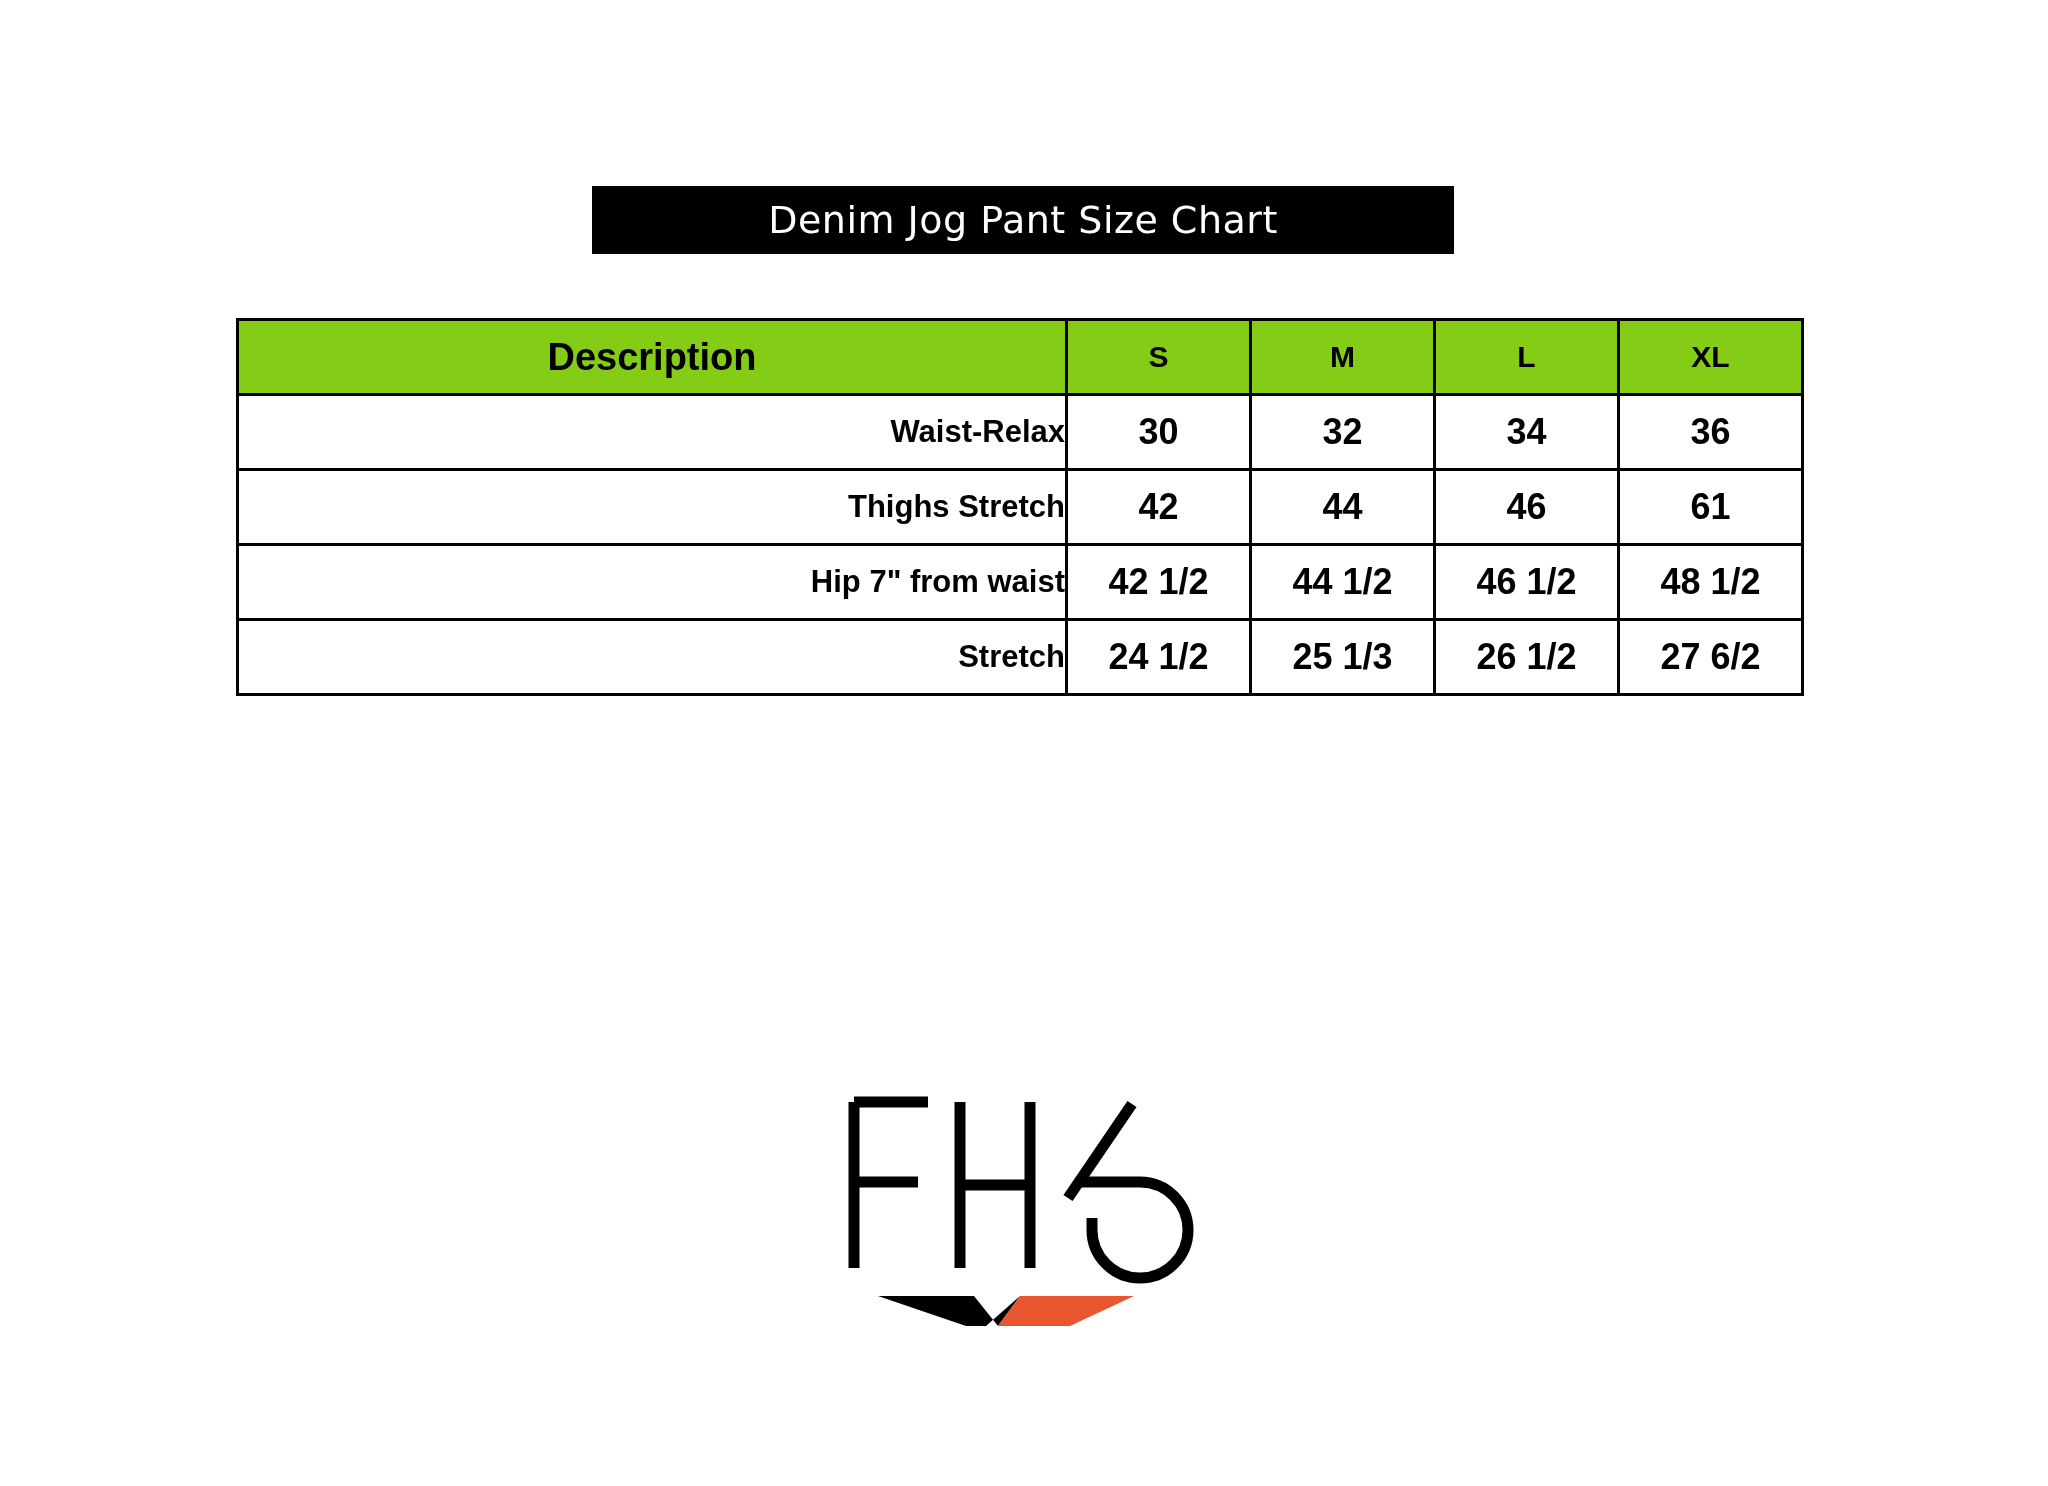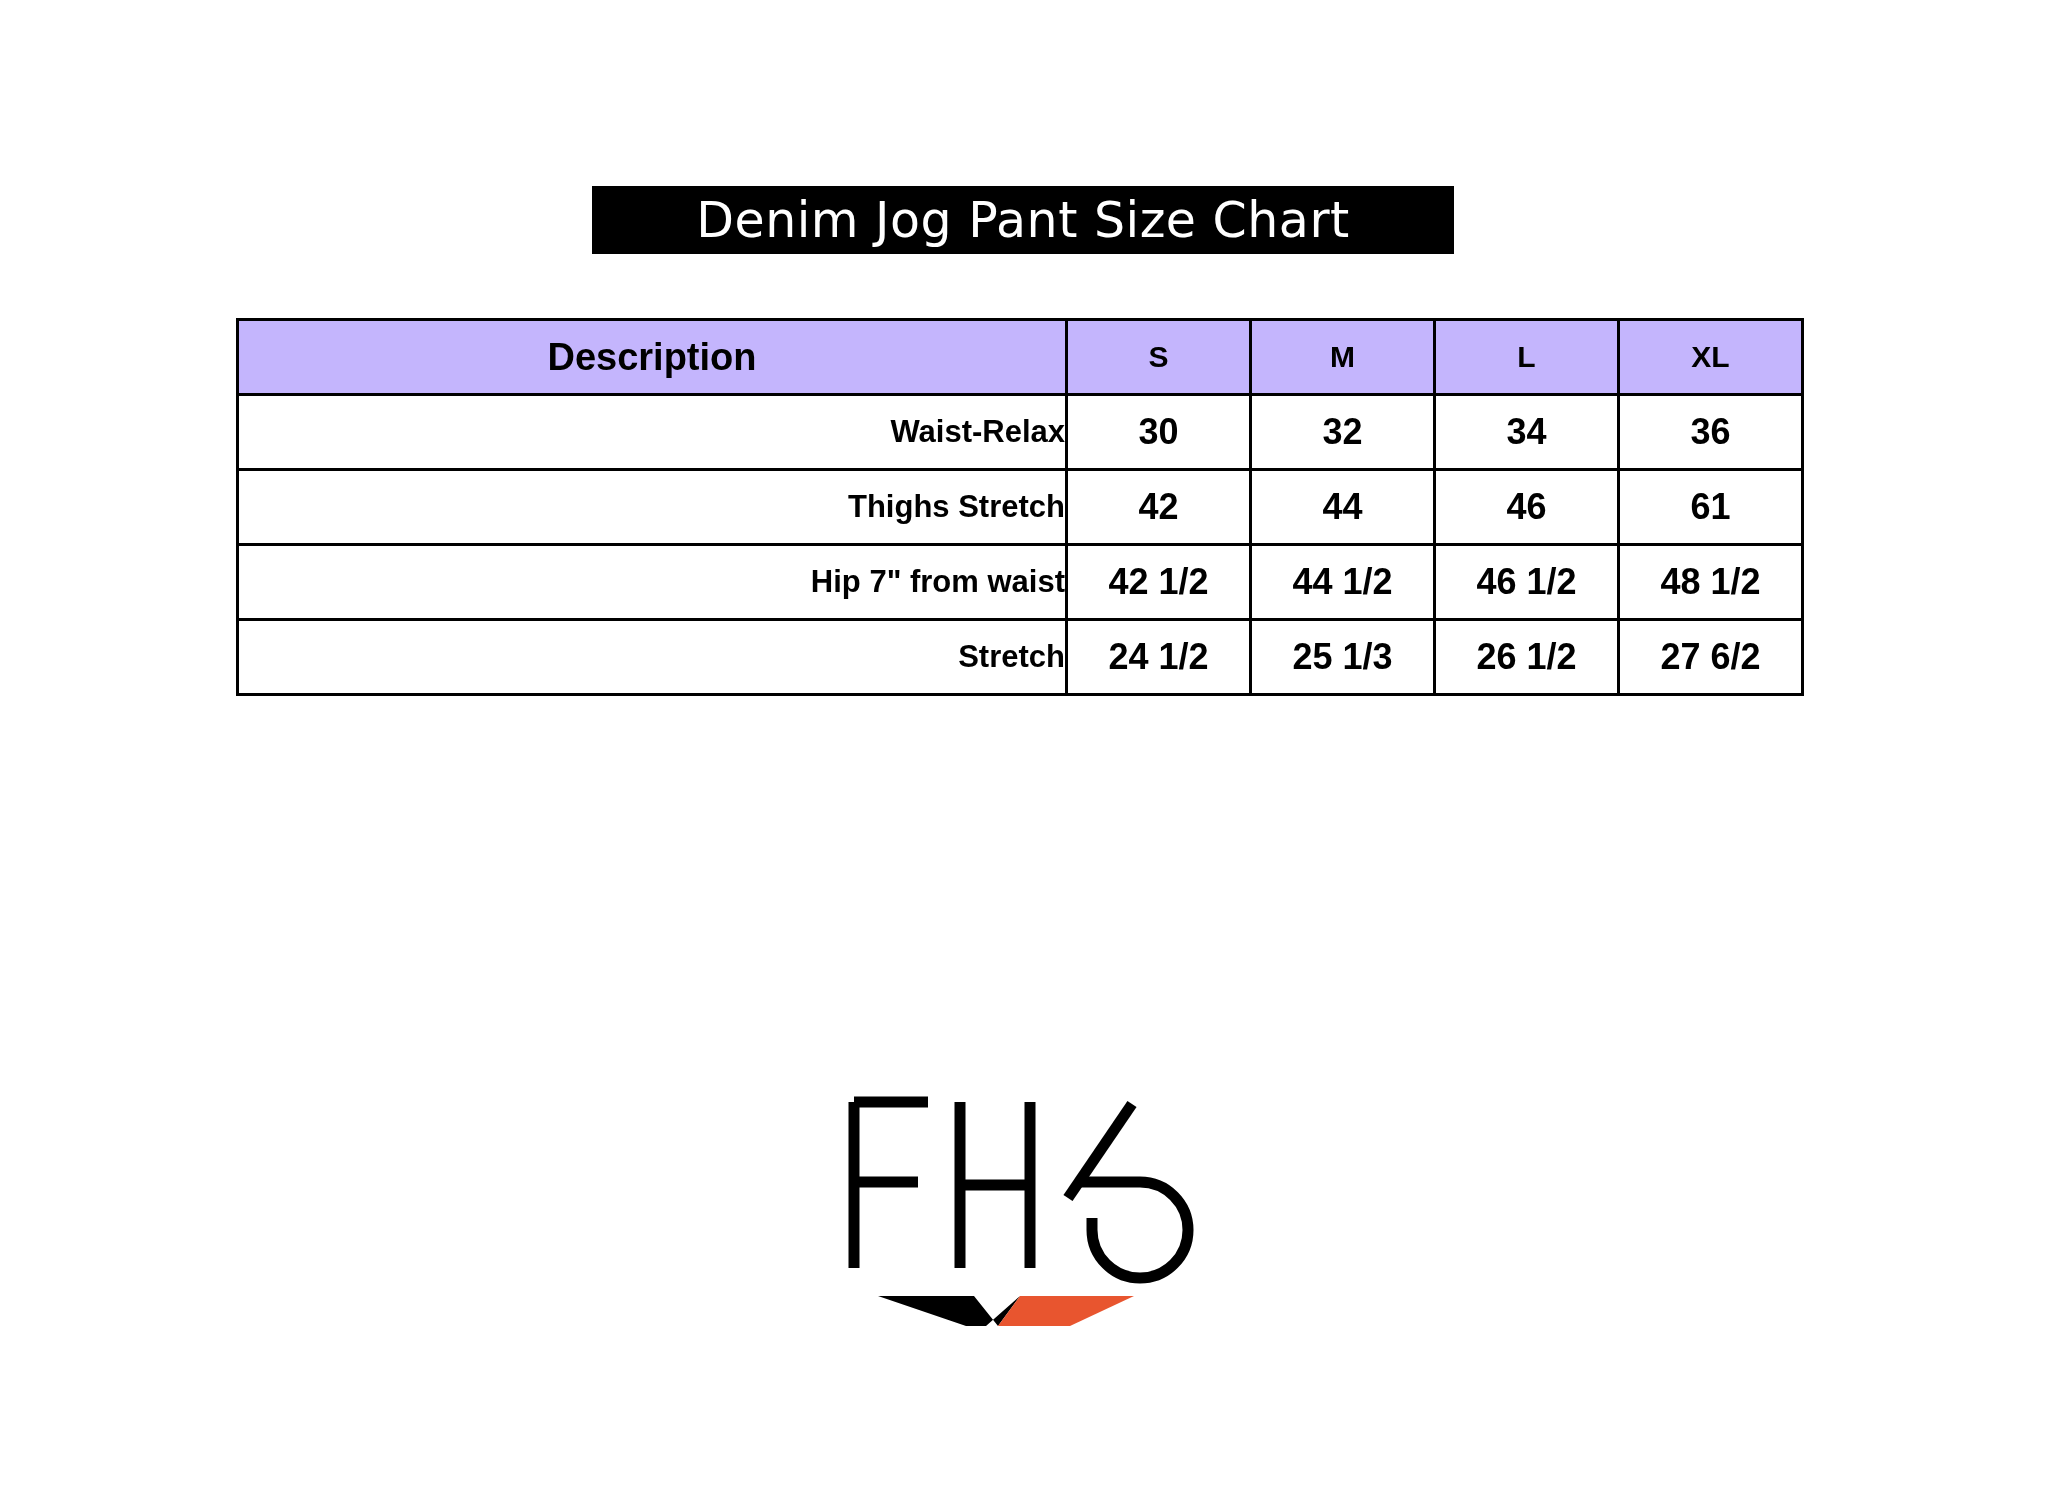--- a/index.html
+++ b/index.html
@@ -29,21 +29,21 @@
     top: 186px;
     width: 862px;
     height: 68px;
     background: #000000;
     display: flex;
     align-items: center;
     justify-content: center;
   }
   .title-banner .title-text {
     color: #ffffff;
-    font-size: 49px;
+    font-size: 38px;
     font-weight: 400;
     letter-spacing: 0.5px;
     font-family: "DejaVu Sans", sans-serif;
     white-space: nowrap;
   }
 
   
   .size-table-wrap {
     position: absolute;
     left: 236px;
@@ -55,21 +55,21 @@
     width: 1550px;
     table-layout: fixed;
   }
   table.size-table td, table.size-table th {
     border: 3px solid #000000;
     padding: 0;
     height: 72px;
     vertical-align: middle;
   }
   thead th {
-    background: #c4b5fd;
+    background: #84cc16;
   }
   th.desc-head {
     width: 826px;
     font-size: 38px;
     font-weight: 700;
     text-align: center;
     font-family: "Liberation Sans", sans-serif;
   }
   th.size-head {
     width: 181px;

